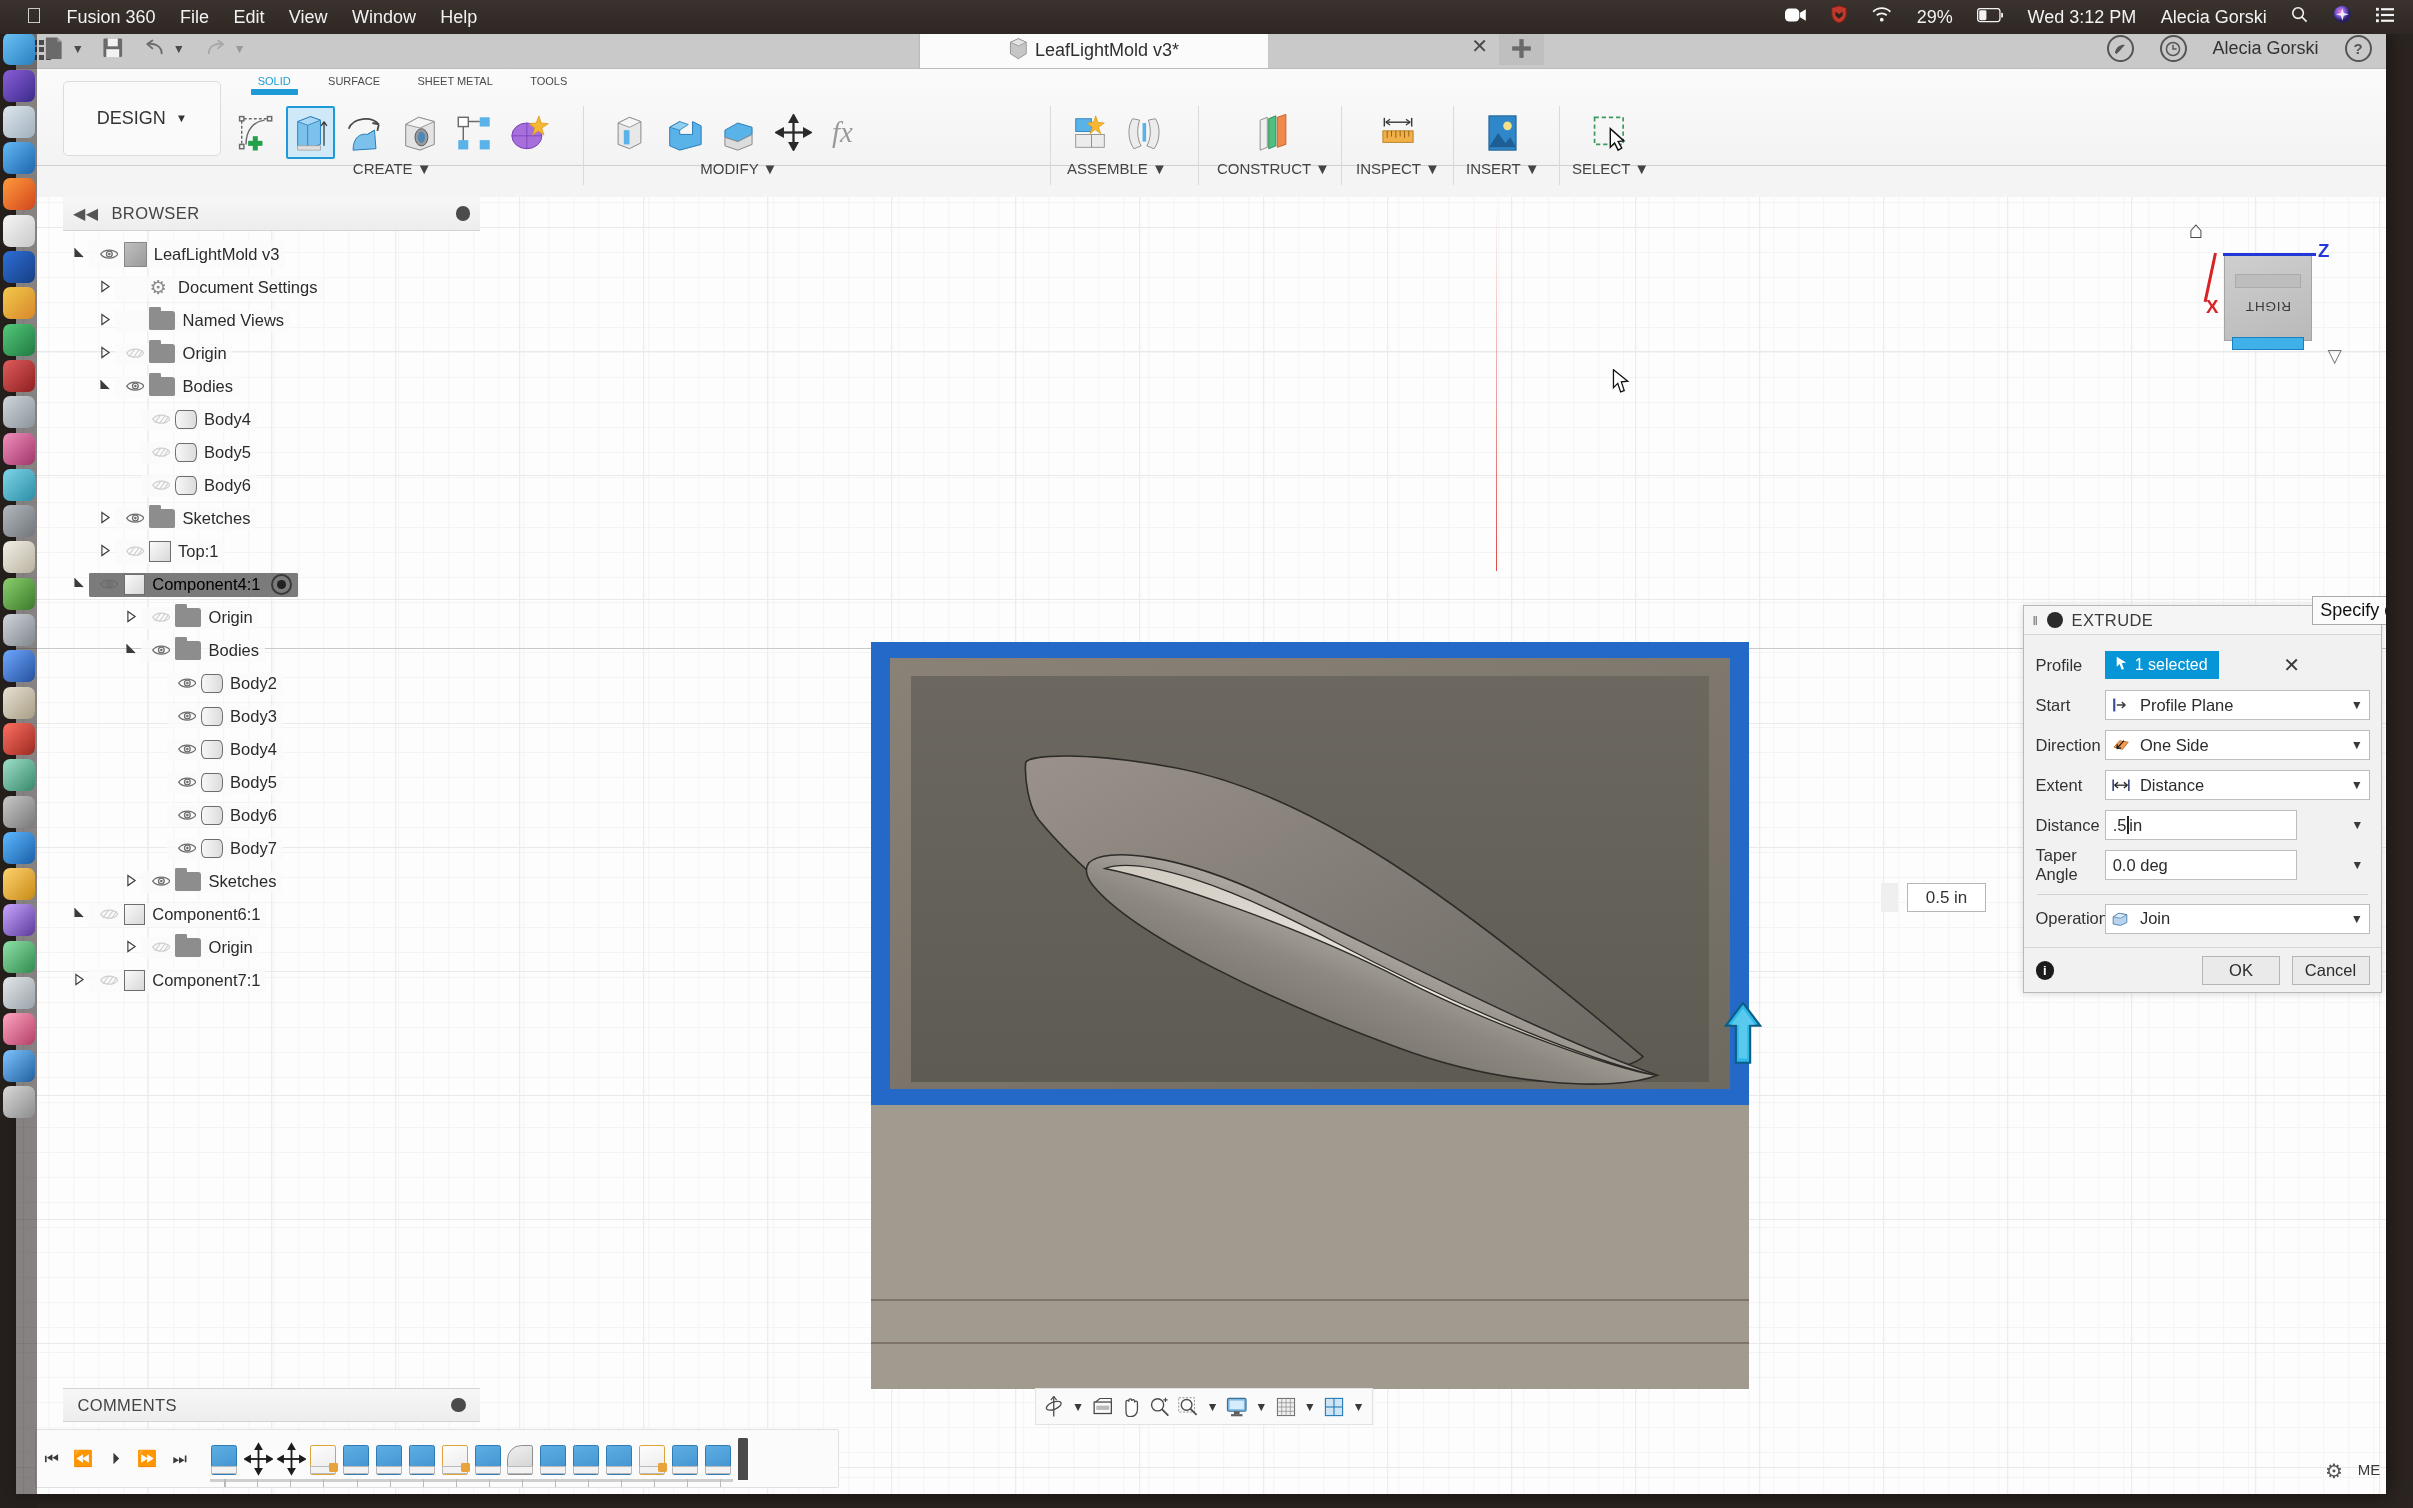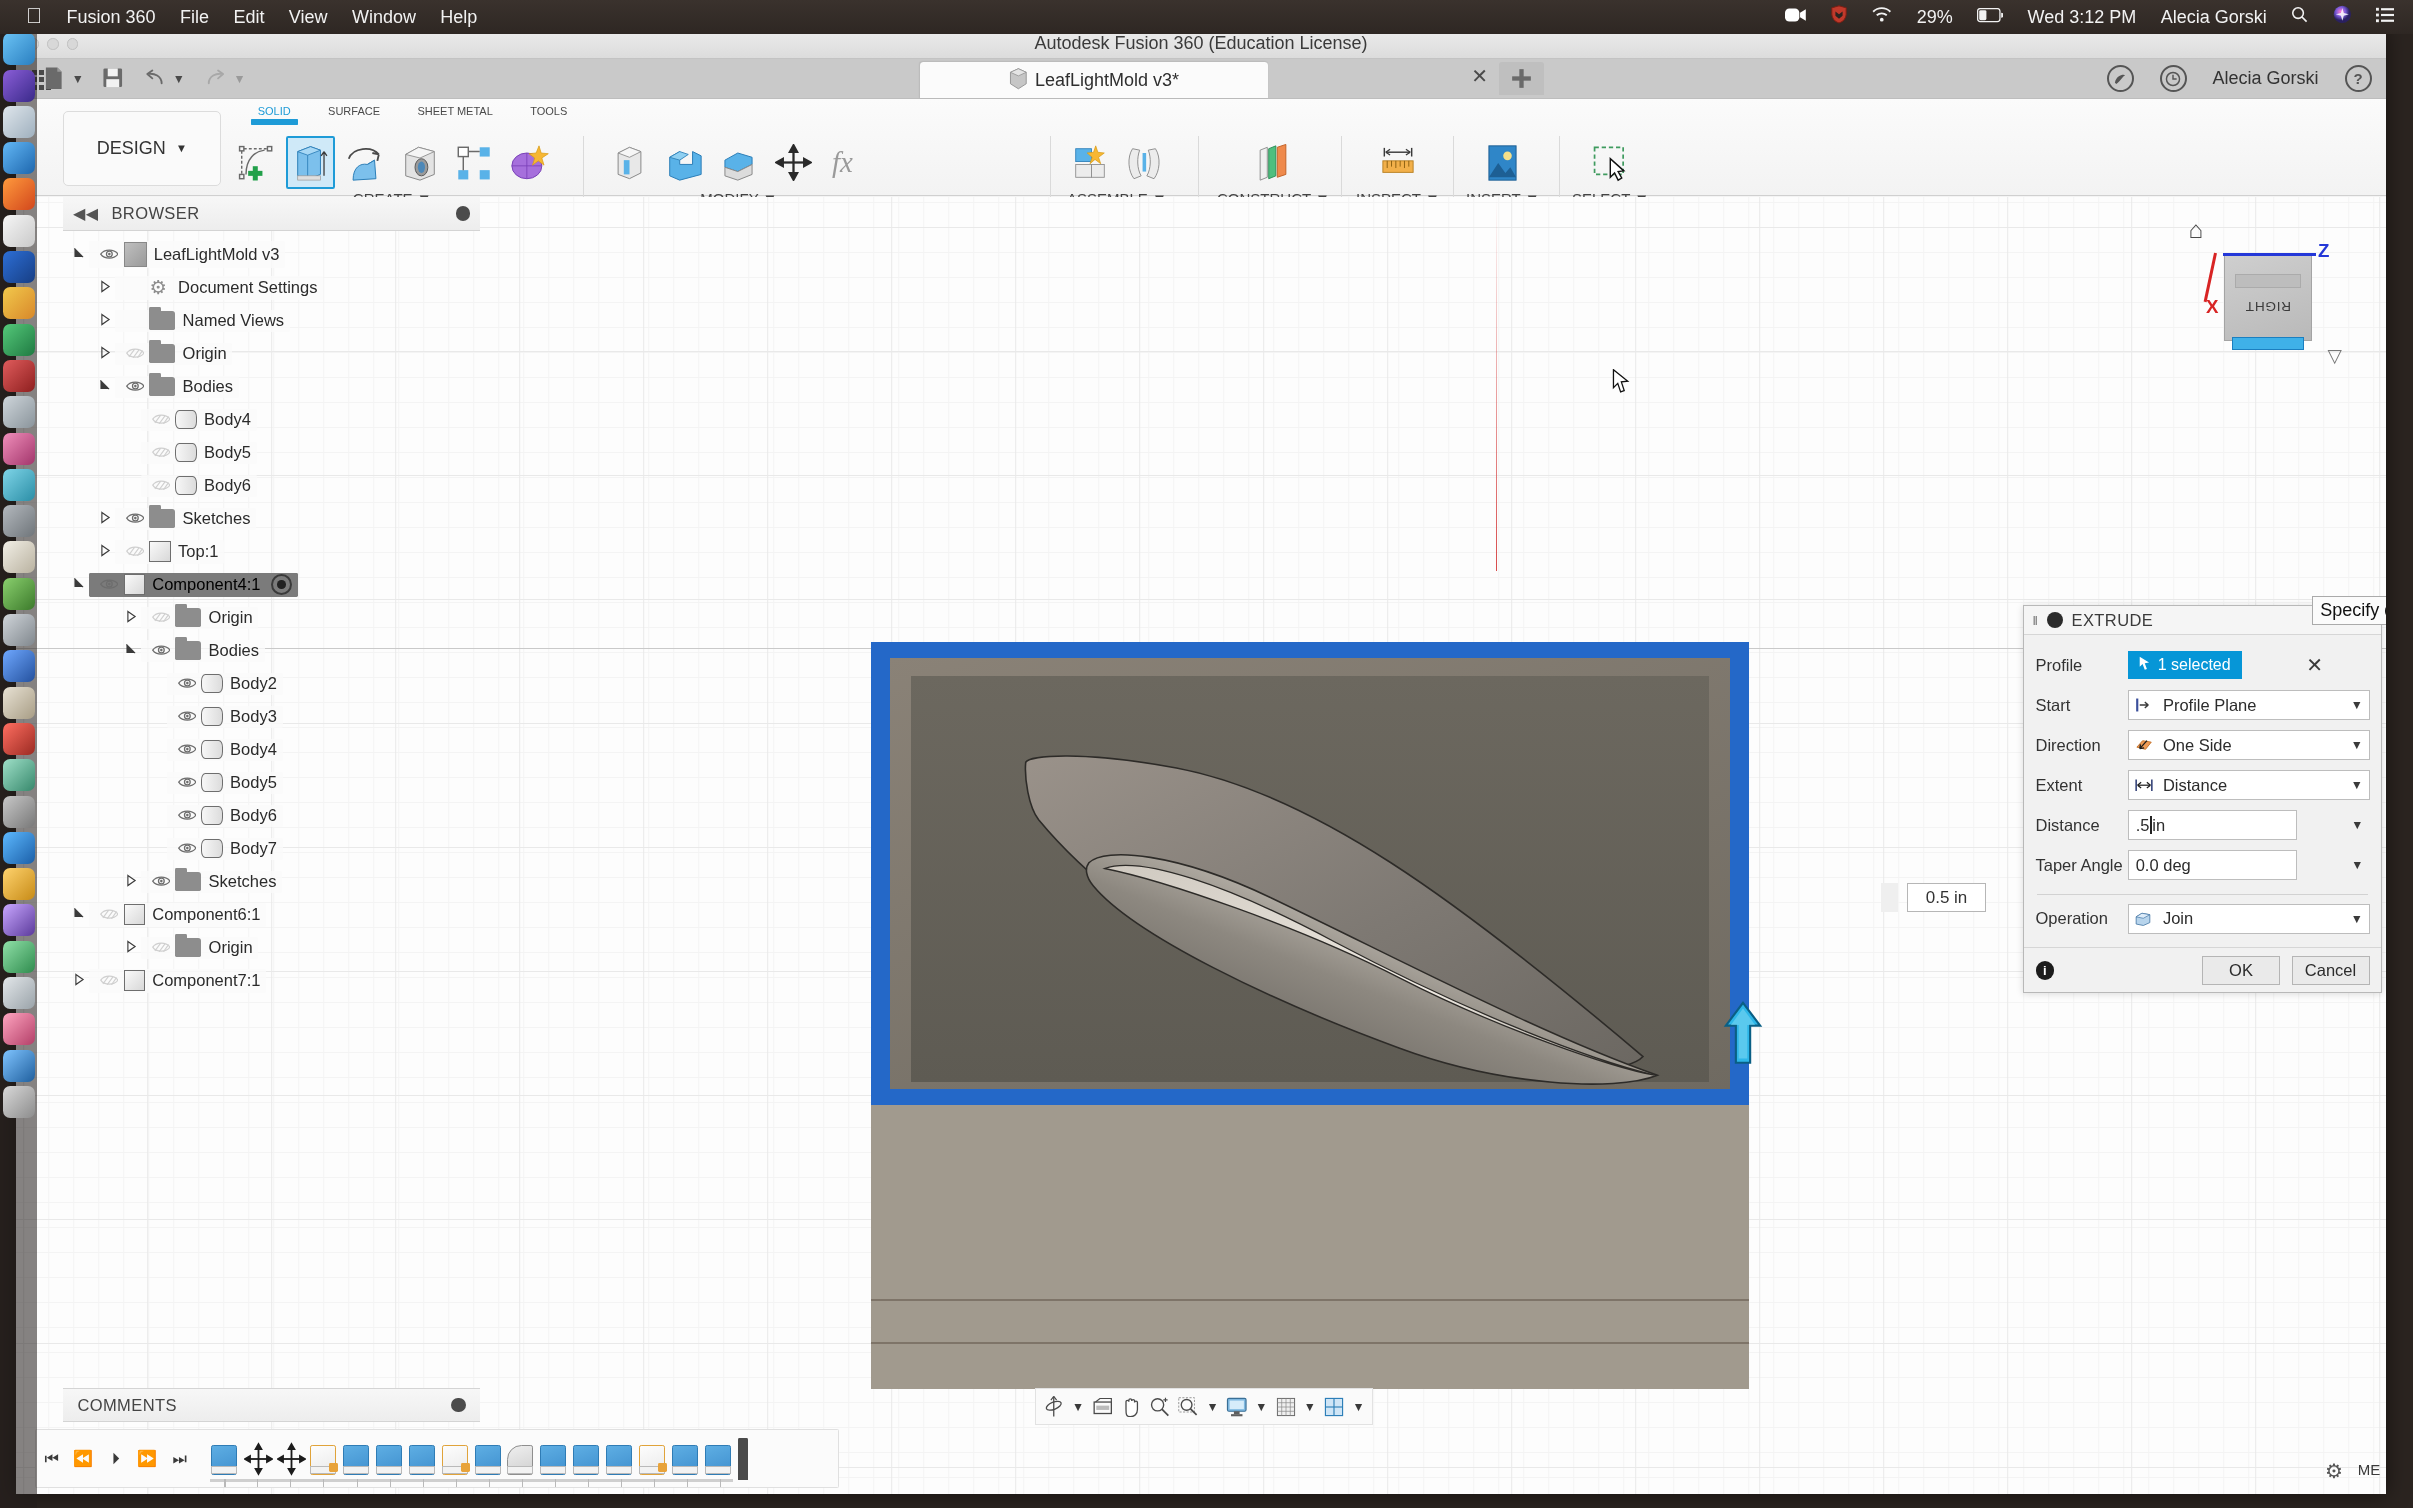--- a/index.html
+++ b/index.html
@@ -196,21 +196,21 @@
     position:absolute; left:2007px; top:408px; width:359px;
     background:#f1f1f1; border:0.7px solid #b8b8b8;
     box-shadow:0 1.4px 7.2px rgba(0,0,0,.14);
   }
   #ext-head { height:29px; display:flex; align-items:center; gap:8.6px;
               padding:0 8.6px; background:#f5f5f5; border-bottom:0.7px solid #d6d6d6;
               font-size:16.5px; color:#3b3b3b; letter-spacing:0.4px;}
   #ext-head .dot { width:16px; height:16px; border-radius:50%; background:#2b2b2b; flex:none;}
   #ext-body { padding:10px 11.5px 8.6px 11.5px; }
   .frow { display:flex; align-items:center; height:40px; }
-  .flabel { width:92px; font-size:16.5px; color:#333; }
+  .flabel { width:69px; font-size:16.5px; color:#333; }
   .fctrl { flex:1; display:flex; align-items:center;gap:48px; }
   .selbadge { background:#0696d7; color:#fff; font-size:16px; padding:5px 11.5px;
               display:flex; align-items:center; gap:7.2px; cursor:pointer;}
   .xbtn { margin-left:16px; font-size:20px; color:#3a3a3a; cursor:pointer;}
   .drop { flex:1; height:30px; background:#fff; border:0.7px solid #bdbdbd;
           display:flex; align-items:center; padding:0 5.7px; font-size:16.5px; color:#2c2c2c;
           cursor:pointer; }
   .drop .ic { width:21.5px; margin-right:7.2px; flex:none; display:flex; align-items:center;}
   .drop .cv { margin-left:auto; font-size:12.2px; color:#3a3a3a; }
   .txtin { flex:1; height:30px; background:#fff; border:0.7px solid #bdbdbd;
@@ -383,28 +383,20 @@
   <div class="dk" style="background:linear-gradient(135deg,#c9a7ff,#5b3a9b)"></div>
   <div class="dk" style="background:linear-gradient(135deg,#90e0a8,#2f8c4e)"></div>
   <div class="dk" style="background:linear-gradient(135deg,#e3e7ea,#9aa3a9)"></div>
   <div class="dk" style="background:linear-gradient(135deg,#ffa5c0,#b33f68)"></div>
   <div class="dk" style="background:linear-gradient(135deg,#7fc4ff,#1f5f9e)"></div>
   <div class="dk" style="background:linear-gradient(135deg,#d9d9d9,#8c8c8c)"></div>
 </div>
 
 <div id="fusion-window">
 
-  <div id="fusion-titlebar">
-    <span class="traffic">
-        <i></i>
-        <i></i>
-        <i></i>
-      </span>
-    <span class="title">Autodesk Fusion 360 (Education License)</span>
-  </div>
 
   <div id="tabstrip">
     <div id="app-grid-btn">
       <div class="grid-dots">
           <s></s>
           <s></s>
           <s></s>
           <s></s>
           <s></s>
           <s></s>

